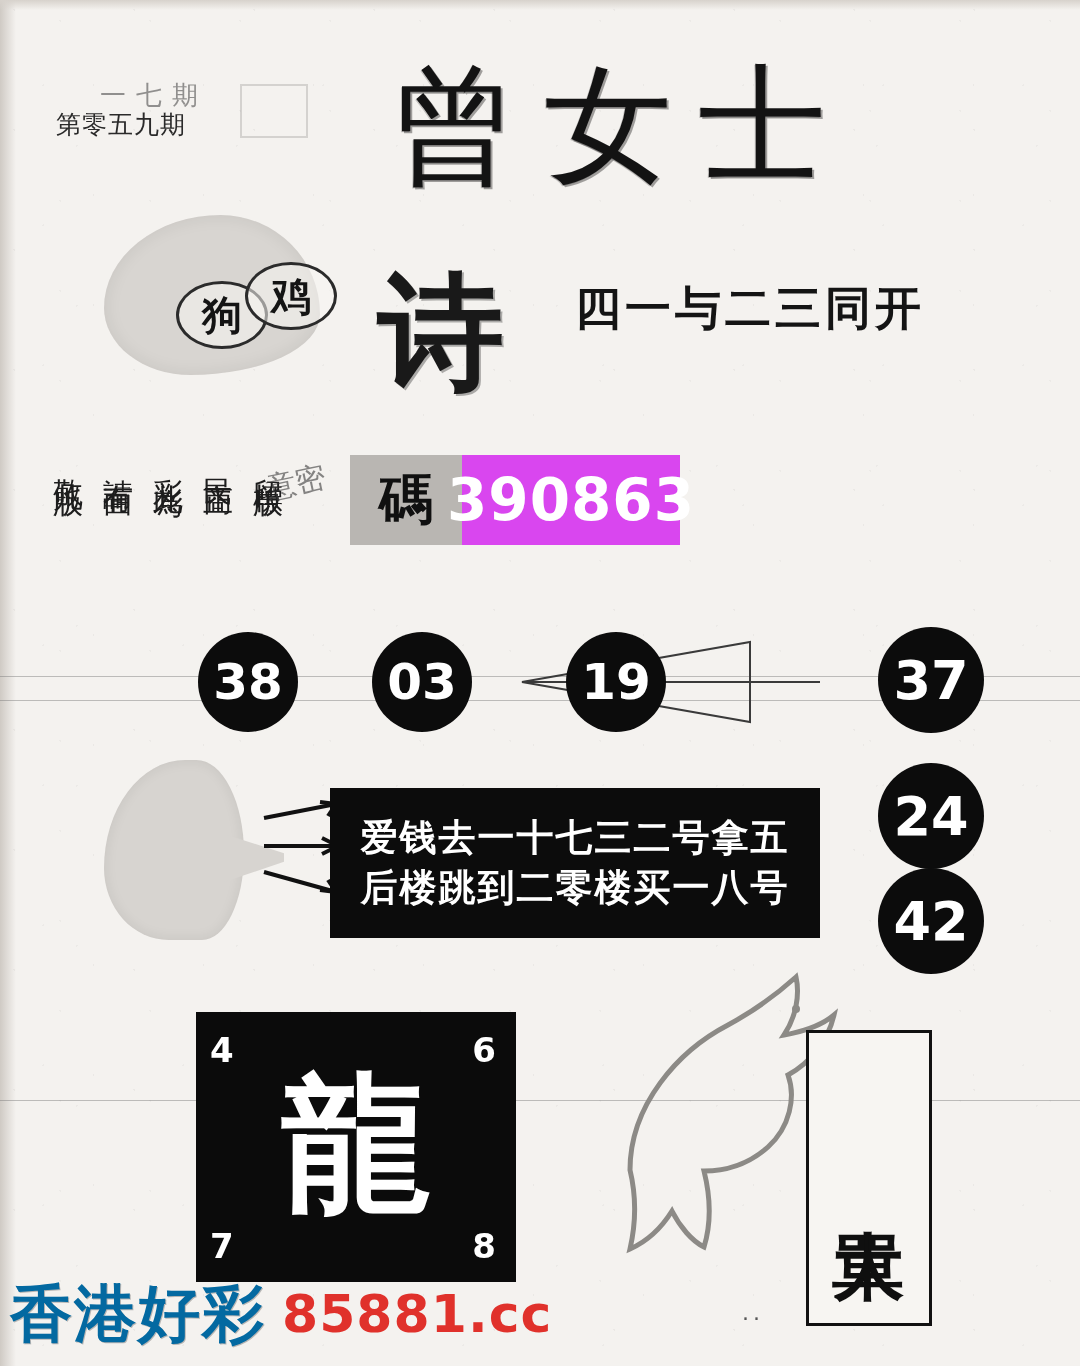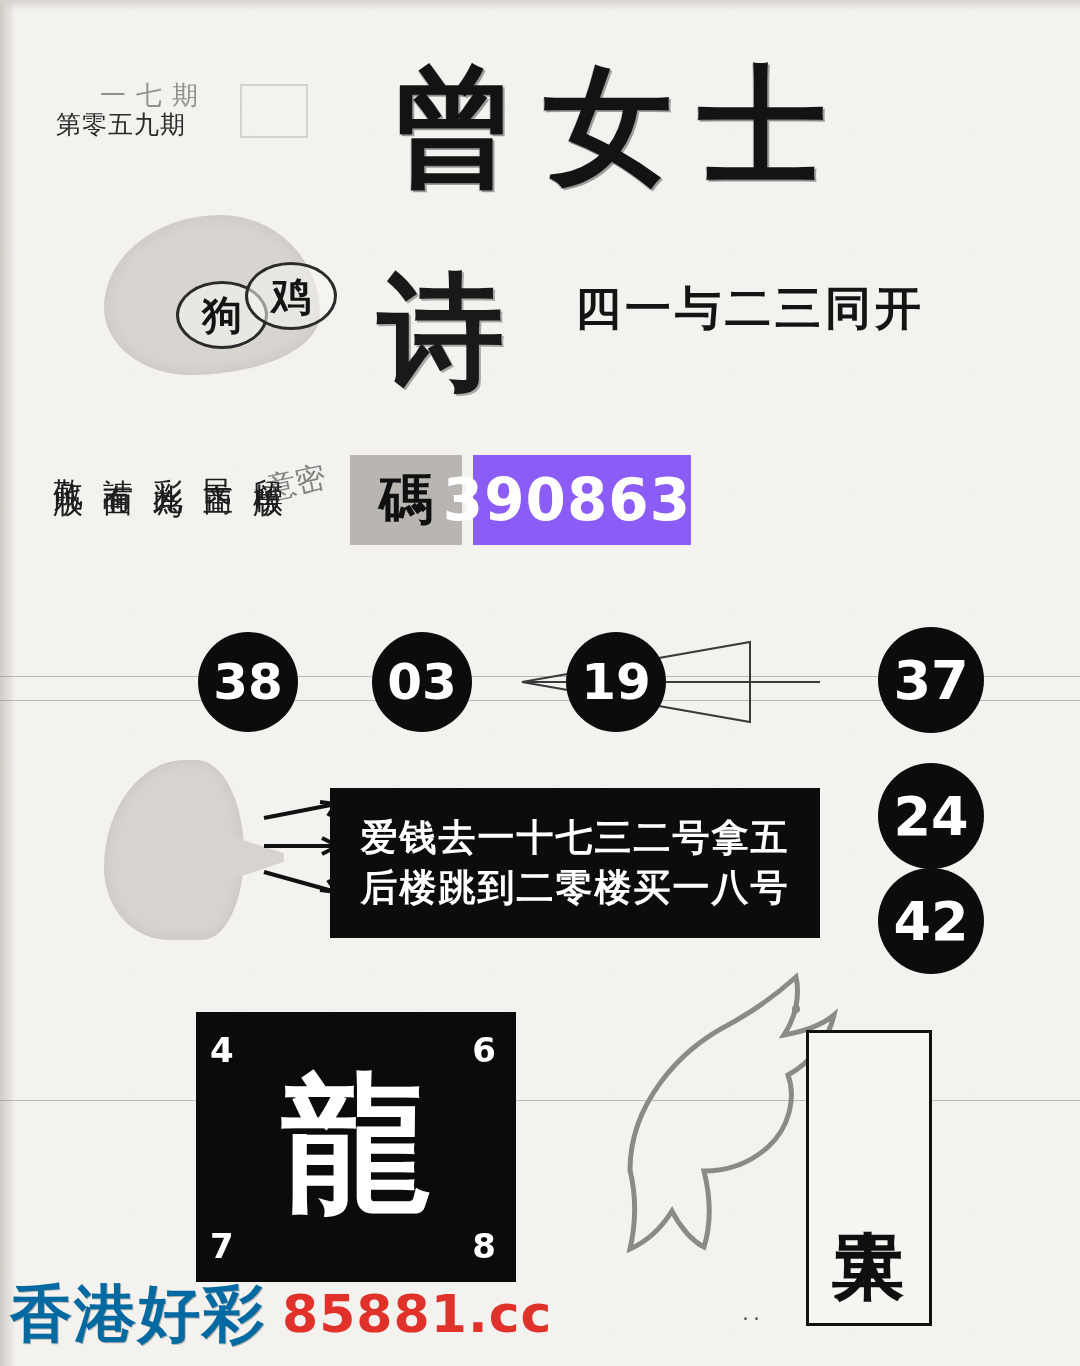--- a/index.html
+++ b/index.html
@@ -28,21 +28,21 @@
   
   .issue{position:absolute;left:56px;top:108px;font-family:"DejaVu Serif","Liberation Serif",serif;
     font-size:25px;letter-spacing:1px;color:#2a2a2a;}
   .issue-smudge{position:absolute;left:100px;top:78px;width:120px;height:34px;
     color:#404040;font-size:26px;letter-spacing:10px;opacity:.55;
     font-family:Liberation Sans, sans-serif;}
   .issue-box{position:absolute;left:240px;top:84px;width:64px;height:50px;
     border:2px solid rgba(60,60,60,.35);opacity:.5;}
 
   .brand{position:absolute;left:390px;top:40px;width:560px;height:170px;
-    font-family:"DejaVu Serif","Liberation Serif",serif;font-weight:bold;
+    font-family:"DejaVu Serif","Liberation Serif",serif;font-weight:normal;
     font-size:128px;letter-spacing:26px;color:#131313;
     text-shadow:2px 2px 0 rgba(0,0,0,.35), -1px 1px 0 rgba(0,0,0,.2);
     white-space:nowrap;line-height:170px;}
 
   
   .blob{position:absolute;left:104px;top:215px;width:216px;height:160px;
     background:#d8d5d1;border-radius:54% 46% 60% 40%/58% 62% 38% 42%;
     filter:blur(.4px);box-shadow:inset 0 0 18px rgba(0,0,0,.08);}
   .zodiac{position:absolute;width:86px;height:62px;border:3px solid #2b2b2b;
     border-radius:50%;display:flex;align-items:center;justify-content:center;
@@ -64,22 +64,22 @@
     font-family:"DejaVu Serif","Liberation Serif",serif;font-size:30px;
     line-height:36px;letter-spacing:5px;color:#1d1d1d;}
   .notice-stamp{position:absolute;left:268px;top:462px;width:62px;height:62px;
     color:#3a3a3a;font-family:"DejaVu Serif",serif;font-size:30px;opacity:.6;
     transform:rotate(-12deg);}
 
   .ma-wrap{position:absolute;left:350px;top:455px;width:330px;height:90px;}
   .ma-left{position:absolute;left:0;top:0;width:112px;height:90px;
     background:#b9b6b2;display:flex;align-items:center;justify-content:center;}
   .ma-left span{font-family:"DejaVu Serif","Liberation Serif",serif;font-size:54px;font-weight:bold;color:#101010;}
-  .ma-right{position:absolute;left:123px;top:0;width:218px;height:90px;background:#8b5cf6;
-    display:flex;align-items:center;justify-content:flex-end;}
+  .ma-right{position:absolute;left:112px;top:0;width:218px;height:90px;background:#d946ef;
+    display:flex;align-items:center;justify-content:center;}
   .ma-right span{color:#fff;font-family:"DejaVu Sans","Liberation Sans",sans-serif;
     font-weight:bold;font-size:58px;letter-spacing:1px;}
 
   
   .rule{position:absolute;left:0;width:1080px;height:1px;background:rgba(120,120,120,.45);}
   .rule.r1{top:676px;}
   .rule.r2{top:700px;}
   .rule.r3{top:1100px;}
 
   

